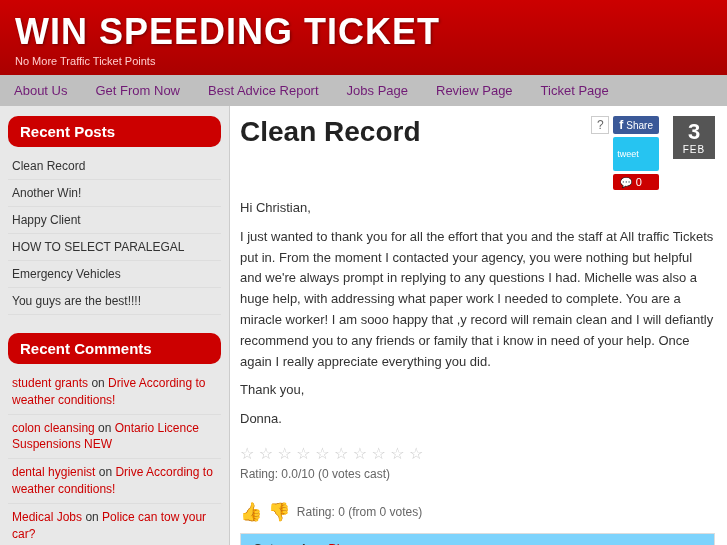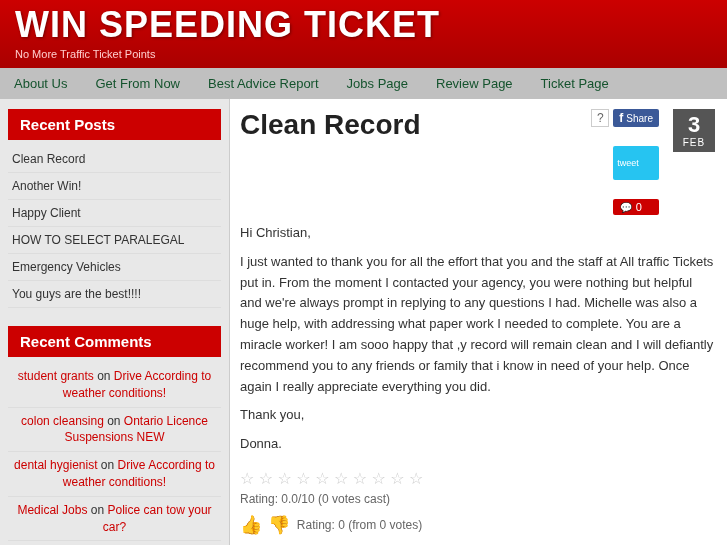--- a/index.html
+++ b/index.html
@@ -1,21 +1,21 @@
 <!DOCTYPE html>
 <html><head>
   <meta charset="utf-8">
   <style>
     * { margin: 0; padding: 0; box-sizing: border-box; }
     body { font-family: Arial, sans-serif; font-size: 13px; background: #e8e8e8; color: #333; }
 
     
     #header {
       background: linear-gradient(to bottom, #cc0000, #aa0000);
-      padding: 4px 15px 8px 15px;
+      padding: 11px 15px 8px 15px;
     }
     #header h1 {
       color: white;
       font-size: 36px;
       font-weight: bold;
       letter-spacing: 1px;
       text-shadow: 1px 1px 3px rgba(0,0,0,0.4);
     }
     #header .tagline {
       color: #ffcccc;
@@ -24,21 +24,21 @@
     }
 
     
     #nav {
       background: #c0c0c0;
       padding: 0;
       display: flex;
       align-items: stretch;
     }
     #nav a {
-      color: #14532d;
+      color: #701a75;
       text-decoration: none;
       padding: 8px 14px;
       font-size: 13px;
       display: block;
     }
 
     
     #layout {
       display: flex;
       gap: 0;
@@ -52,21 +52,21 @@
       padding: 10px 8px;
       background: #e8e8e8;
     }
     .sidebar-section-title {
       background: #cc0000;
       color: white;
       font-weight: bold;
       font-size: 15px;
       padding: 7px 12px;
       margin-bottom: 6px;
-      border-radius: 0;
+      border-radius: 10px;
     }
     .sidebar-posts-list {
       list-style: none;
       margin-bottom: 18px;
     }
     .sidebar-posts-list li {
       padding: 6px 4px;
       border-bottom: 1px solid #ddd;
       font-size: 12px;
     }
@@ -77,21 +77,20 @@
 
     .recent-comments-list {
       list-style: none;
       margin-bottom: 8px;
     }
     .recent-comments-list li {
       padding: 5px 4px;
       border-bottom: 1px solid #ddd;
       font-size: 12px;
       line-height: 1.4;
-      text-align: center;
     }
     .recent-comments-list li a {
       color: #cc0000;
       text-decoration: none;
     }
 
     
     #main {
       flex: 1;
       padding: 10px 12px 10px 10px;
@@ -197,21 +196,21 @@
     }
 
     .rating-stars {
       color: #ccc;
       font-size: 16px;
       margin-bottom: 4px;
     }
     .rating-text {
       font-size: 12px;
       color: #666;
-      margin-bottom: 8px;
+      margin-bottom: 20px;
     }
 
     .thumb-icons {
       display: flex;
       align-items: center;
       gap: 6px;
       font-size: 18px;
       margin-bottom: 4px;
     }
     .vote-rating {
@@ -309,21 +308,21 @@
     </ul>
 
   </div>
 
   <div id="main">
 
     <div class="post-header">
       <h2 class="post-title">Clean Record</h2>
       <div class="top-right-actions">
         <div class="question-mark">?</div>
-        <div style="display:flex;flex-direction:column;gap:19px;">
+        <div style="display:flex;flex-direction:column;gap:3px;">
           <div class="fb-share">
             <span>Share</span>
           </div>
           <div class="tweet-btn">tweet</div>
           <div class="comment-count">
             <span>0</span>
           </div>
         </div>
         <div class="date-badge">
           <span class="day">3</span>

